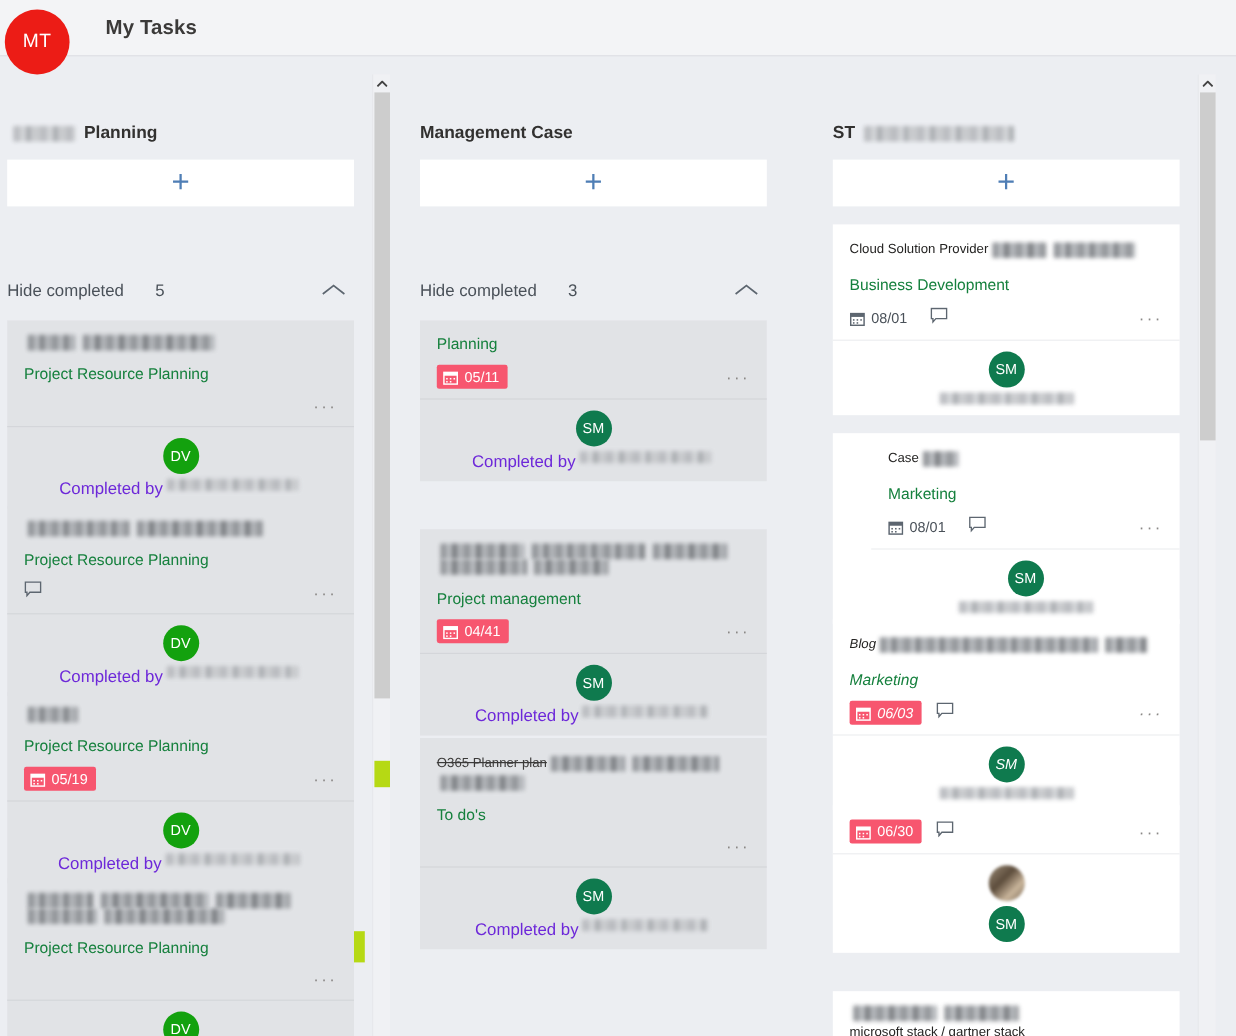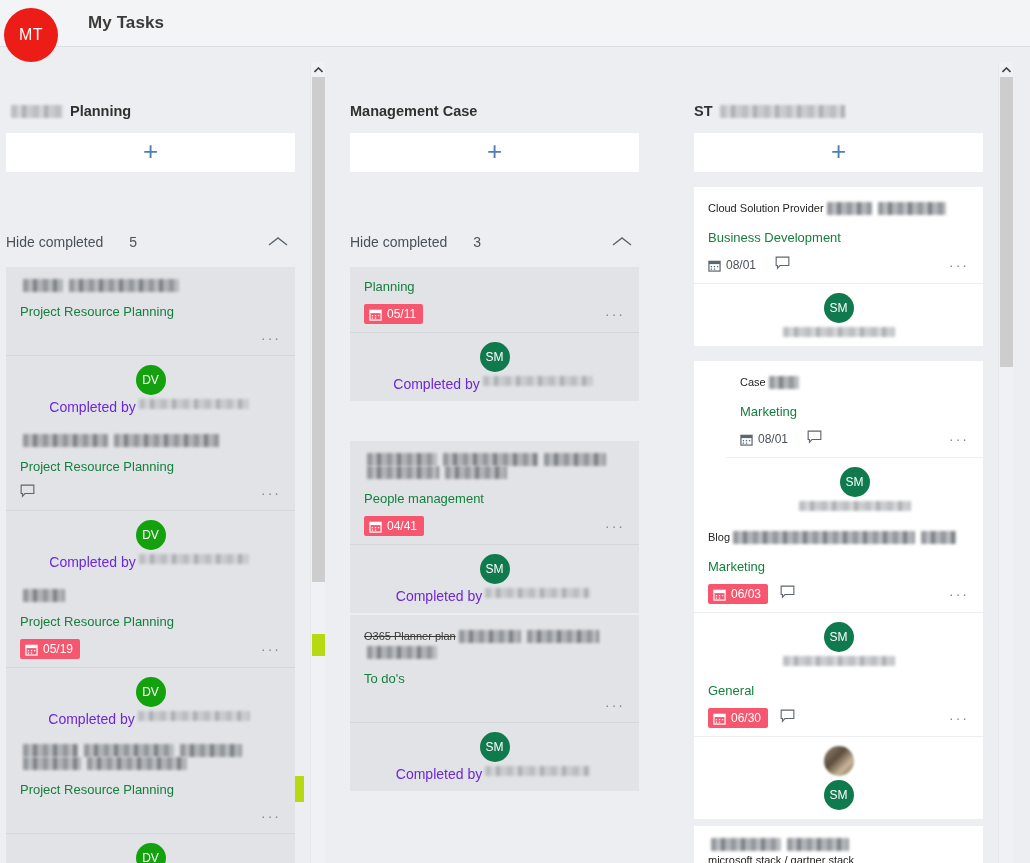--- a/index.html
+++ b/index.html
@@ -339,21 +339,21 @@
       </div>
       <div class="card completed" style="top: 379px;">
         <div class="card-body">
           <div class="card-title">
             <span class="rd dark h13" style="width: 70px;"></span>
             <span class="rd dark h13" style="width: 95px;"></span>
             <span class="rd dark h13" style="width: 62px;"></span>
             <span class="rd dark h13" style="width: 72px;"></span>
             <span class="rd dark h13" style="width: 62px;"></span>
           </div>
-          <div class="card-bucket">People management</div>
+          <div class="card-bucket">Project management</div>
           <div class="card-meta">
             <span class="date-badge overdue">
               <svg width="13" height="13" viewBox="0 0 14 14">
                 <rect x="1" y="2.5" width="12" height="10.5" fill="none" stroke="#ffffff" stroke-width="1.3"></rect>
                 <rect x="1" y="2.5" width="12" height="3" fill="#ffffff"></rect>
                 <rect x="3" y="7.5" width="1.4" height="1.4" fill="#ffffff"></rect>
                 <rect x="6.3" y="7.5" width="1.4" height="1.4" fill="#ffffff"></rect>
                 <rect x="9.6" y="7.5" width="1.4" height="1.4" fill="#ffffff"></rect>
                 <rect x="3" y="10.2" width="1.4" height="1.4" fill="#ffffff"></rect>
                 <rect x="6.3" y="10.2" width="1.4" height="1.4" fill="#ffffff"></rect>
@@ -461,21 +461,21 @@
             <span class="ellipsis">···</span>
           </div>
         </div>
         <div class="card-foot">
           <span class="ava sm">SM</span>
           <span class="foot-text">
             <span class="rd h10" style="width: 112px;"></span>
           </span>
         </div>
       </div>
-      <div class="card" style="top: 454px;">
+      <div class="card" style="top: 454px; font-style: italic;">
         <div class="card-body">
           <div class="card-title">
             <span class="plain">Blog</span>
             <span class="rd dark h13" style="width: 182px;"></span>
             <span class="rd dark h13" style="width: 35px;"></span>
           </div>
           <div class="card-bucket">Marketing</div>
           <div class="card-meta">
             <span class="date-badge overdue">
               <svg width="13" height="13" viewBox="0 0 14 14">
@@ -497,21 +497,20 @@
         </div>
         <div class="card-foot">
           <span class="ava sm">SM</span>
           <span class="foot-text">
             <span class="rd h10" style="width: 112px;"></span>
           </span>
         </div>
       </div>
       <div class="card" style="top: 609px;">
         <div class="card-body">
-          <div class="card-bucket">General</div>
           <div class="card-meta">
             <span class="date-badge overdue">
               <svg width="13" height="13" viewBox="0 0 14 14">
                 <rect x="1" y="2.5" width="12" height="10.5" fill="none" stroke="#ffffff" stroke-width="1.3"></rect>
                 <rect x="1" y="2.5" width="12" height="3" fill="#ffffff"></rect>
                 <rect x="3" y="7.5" width="1.4" height="1.4" fill="#ffffff"></rect>
                 <rect x="6.3" y="7.5" width="1.4" height="1.4" fill="#ffffff"></rect>
                 <rect x="9.6" y="7.5" width="1.4" height="1.4" fill="#ffffff"></rect>
                 <rect x="3" y="10.2" width="1.4" height="1.4" fill="#ffffff"></rect>
                 <rect x="6.3" y="10.2" width="1.4" height="1.4" fill="#ffffff"></rect>

